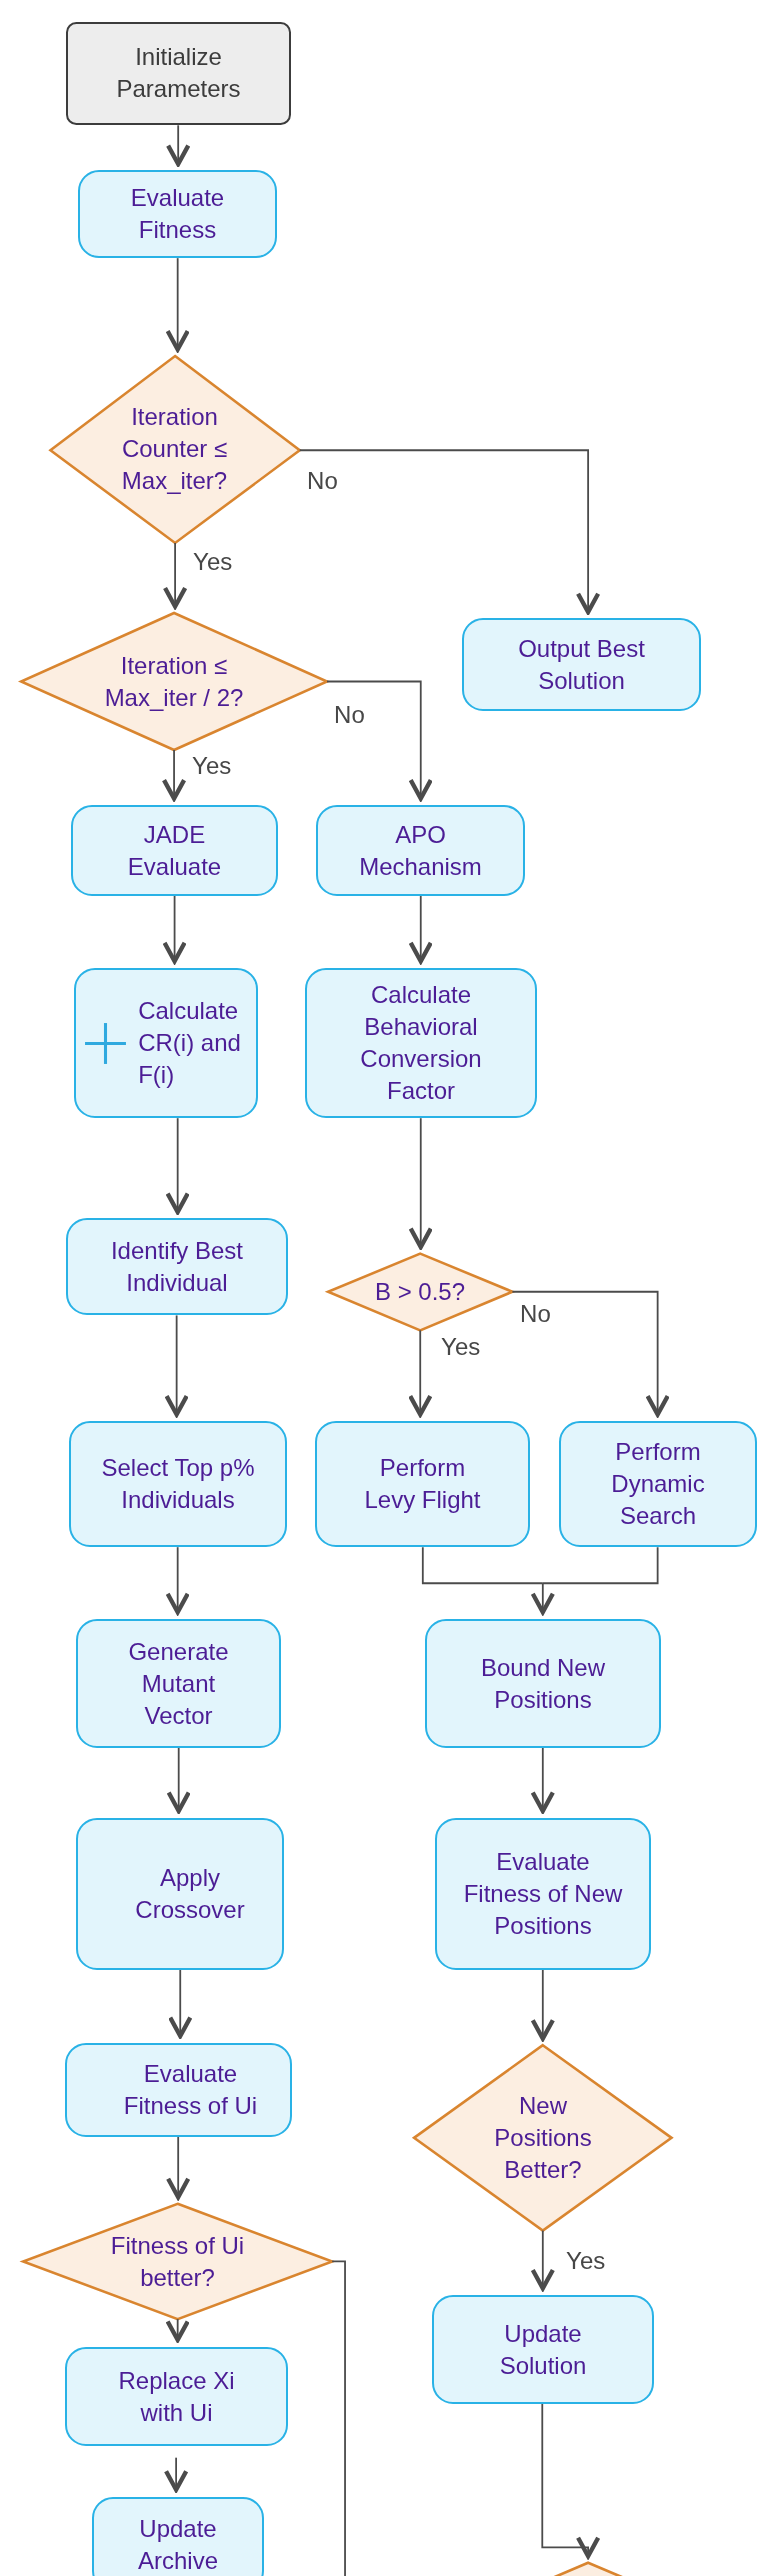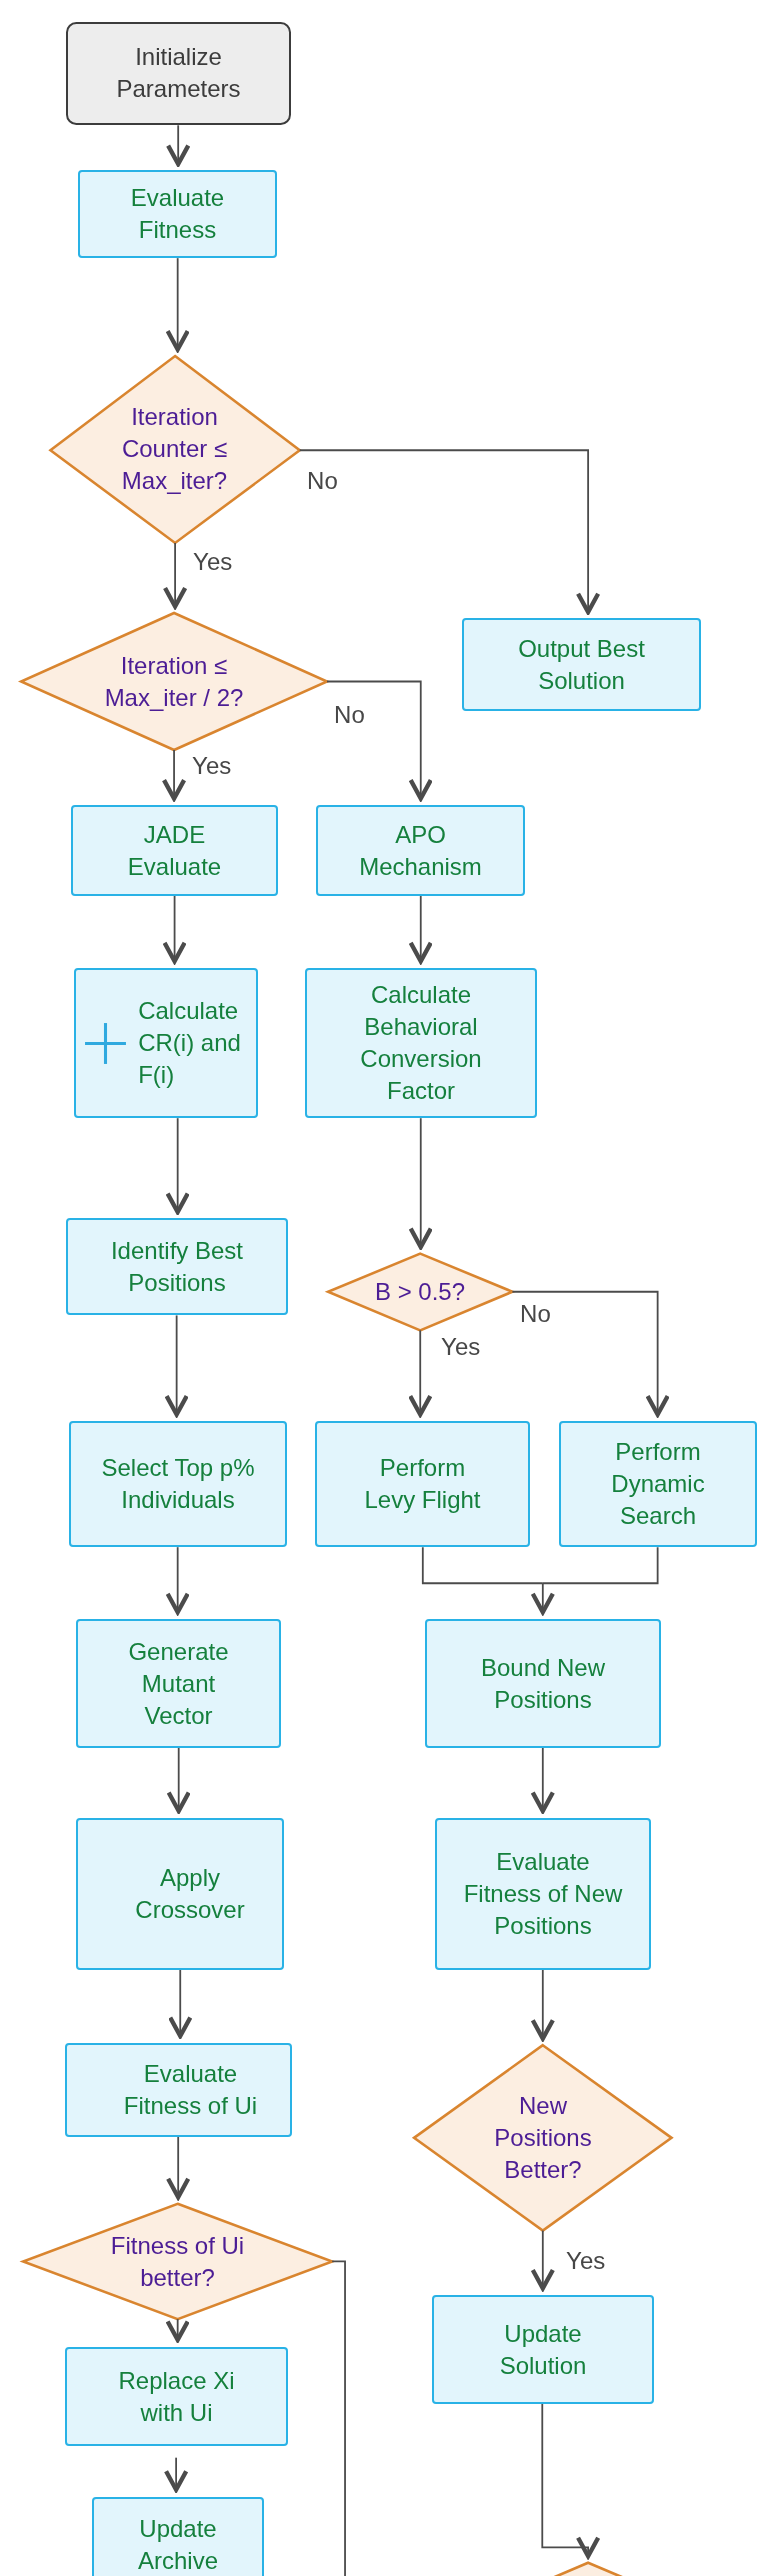--- a/index.html
+++ b/index.html
@@ -13,22 +13,22 @@
   #edges{position:absolute;left:0;top:0;width:773px;height:2876px;pointer-events:none;}
   .edge{stroke:#4B4B4B;stroke-width:3.5;fill:none;}
   .dshape{fill:#FCEEE1;stroke:#D9852F;stroke-width:5;}
   .node{
     position:absolute;
     box-sizing:border-box;
     display:flex;align-items:center;justify-content:center;
     text-align:center;
     border:2.6px solid #29B2E6;
     background:#E2F5FC;
-    color:#15803d;
-    border-radius:4px;
+    color:#4c1d95;
+    border-radius:21px;
     font-size:24px;line-height:32px;
   }
   .node.gray{
     border:2.1px solid #3C3C3C;
     background:#EDEDED;
     color:#3C3C3C;
     border-radius:10.3px;
   }
   .dlabel{
     position:absolute;
@@ -128,21 +128,21 @@
       </svg>
       <span class="txt" style="max-width:111px;display:inline-block;">Calculate CR(i) and F(i)</span>
     </div>
   </div>
 
   <div class="node" style="left:305px;top:968px;width:232px;height:150px;">
     <span style="max-width:134px;">Calculate Behavioral Conversion Factor</span>
   </div>
 
   <div class="node" style="left:66px;top:1218px;width:222px;height:97px;">
-    <span style="max-width:155px;">Identify Best Positions</span>
+    <span style="max-width:155px;">Identify Best Individual</span>
   </div>
 
   <div class="node" style="left:69px;top:1421px;width:218px;height:126px;">
     <span style="max-width:165px;">Select Top p% Individuals</span>
   </div>
 
   <div class="node" style="left:315px;top:1421px;width:215px;height:126px;">
     <span style="max-width:129px;">Perform Levy Flight</span>
   </div>
 

